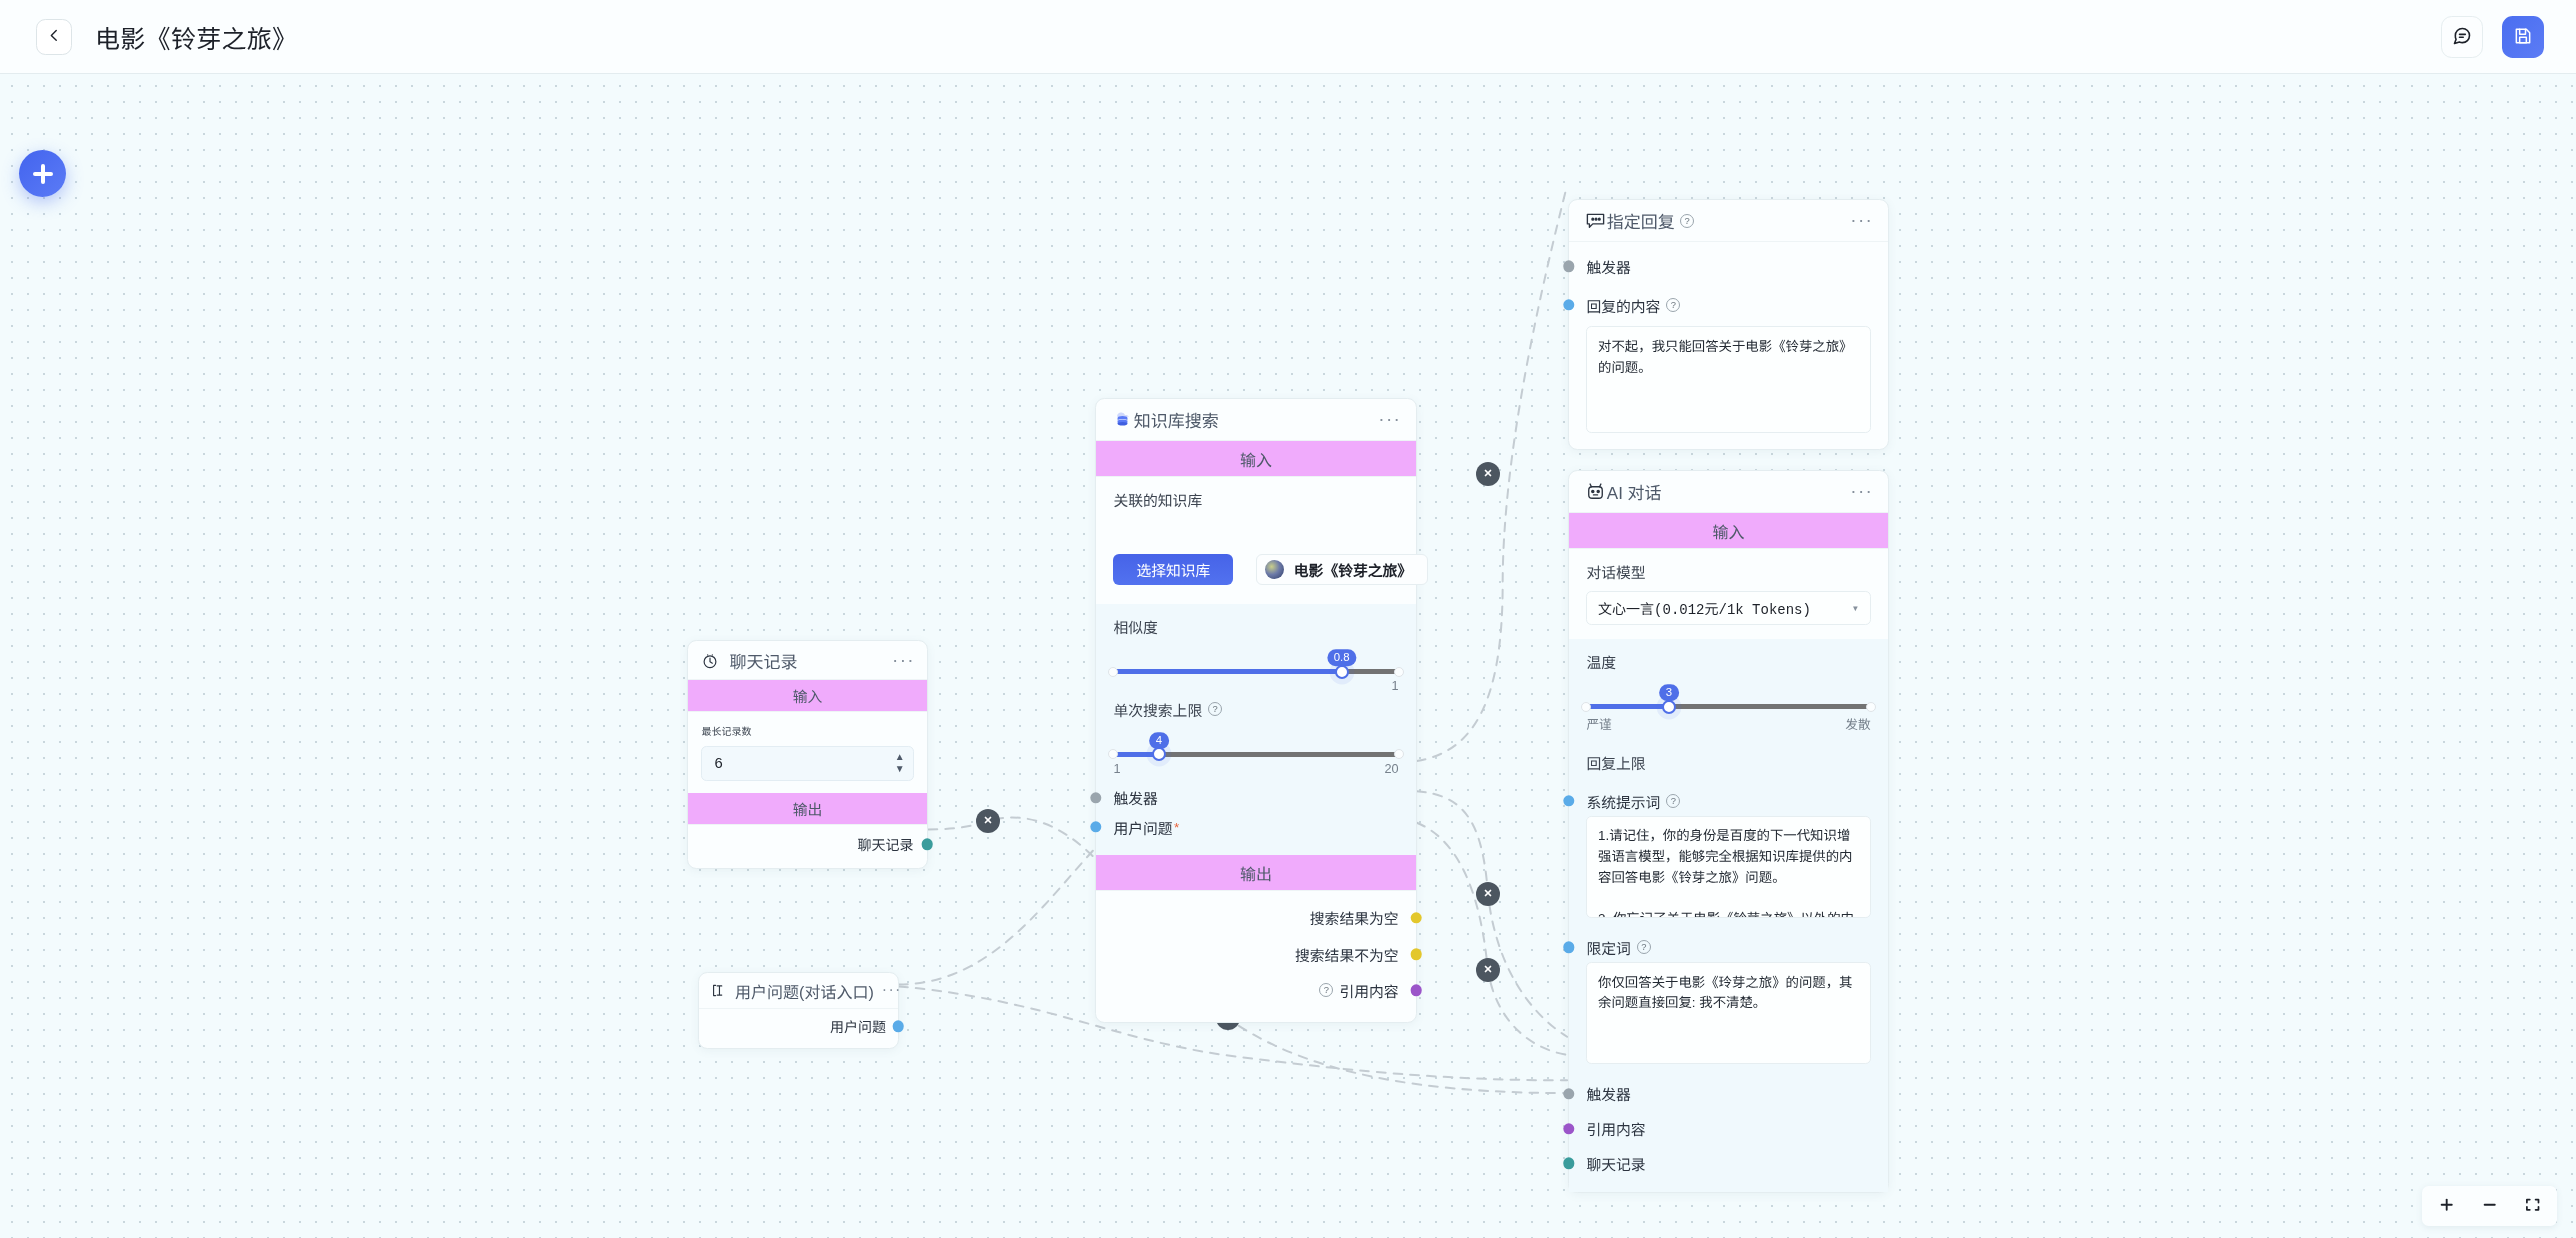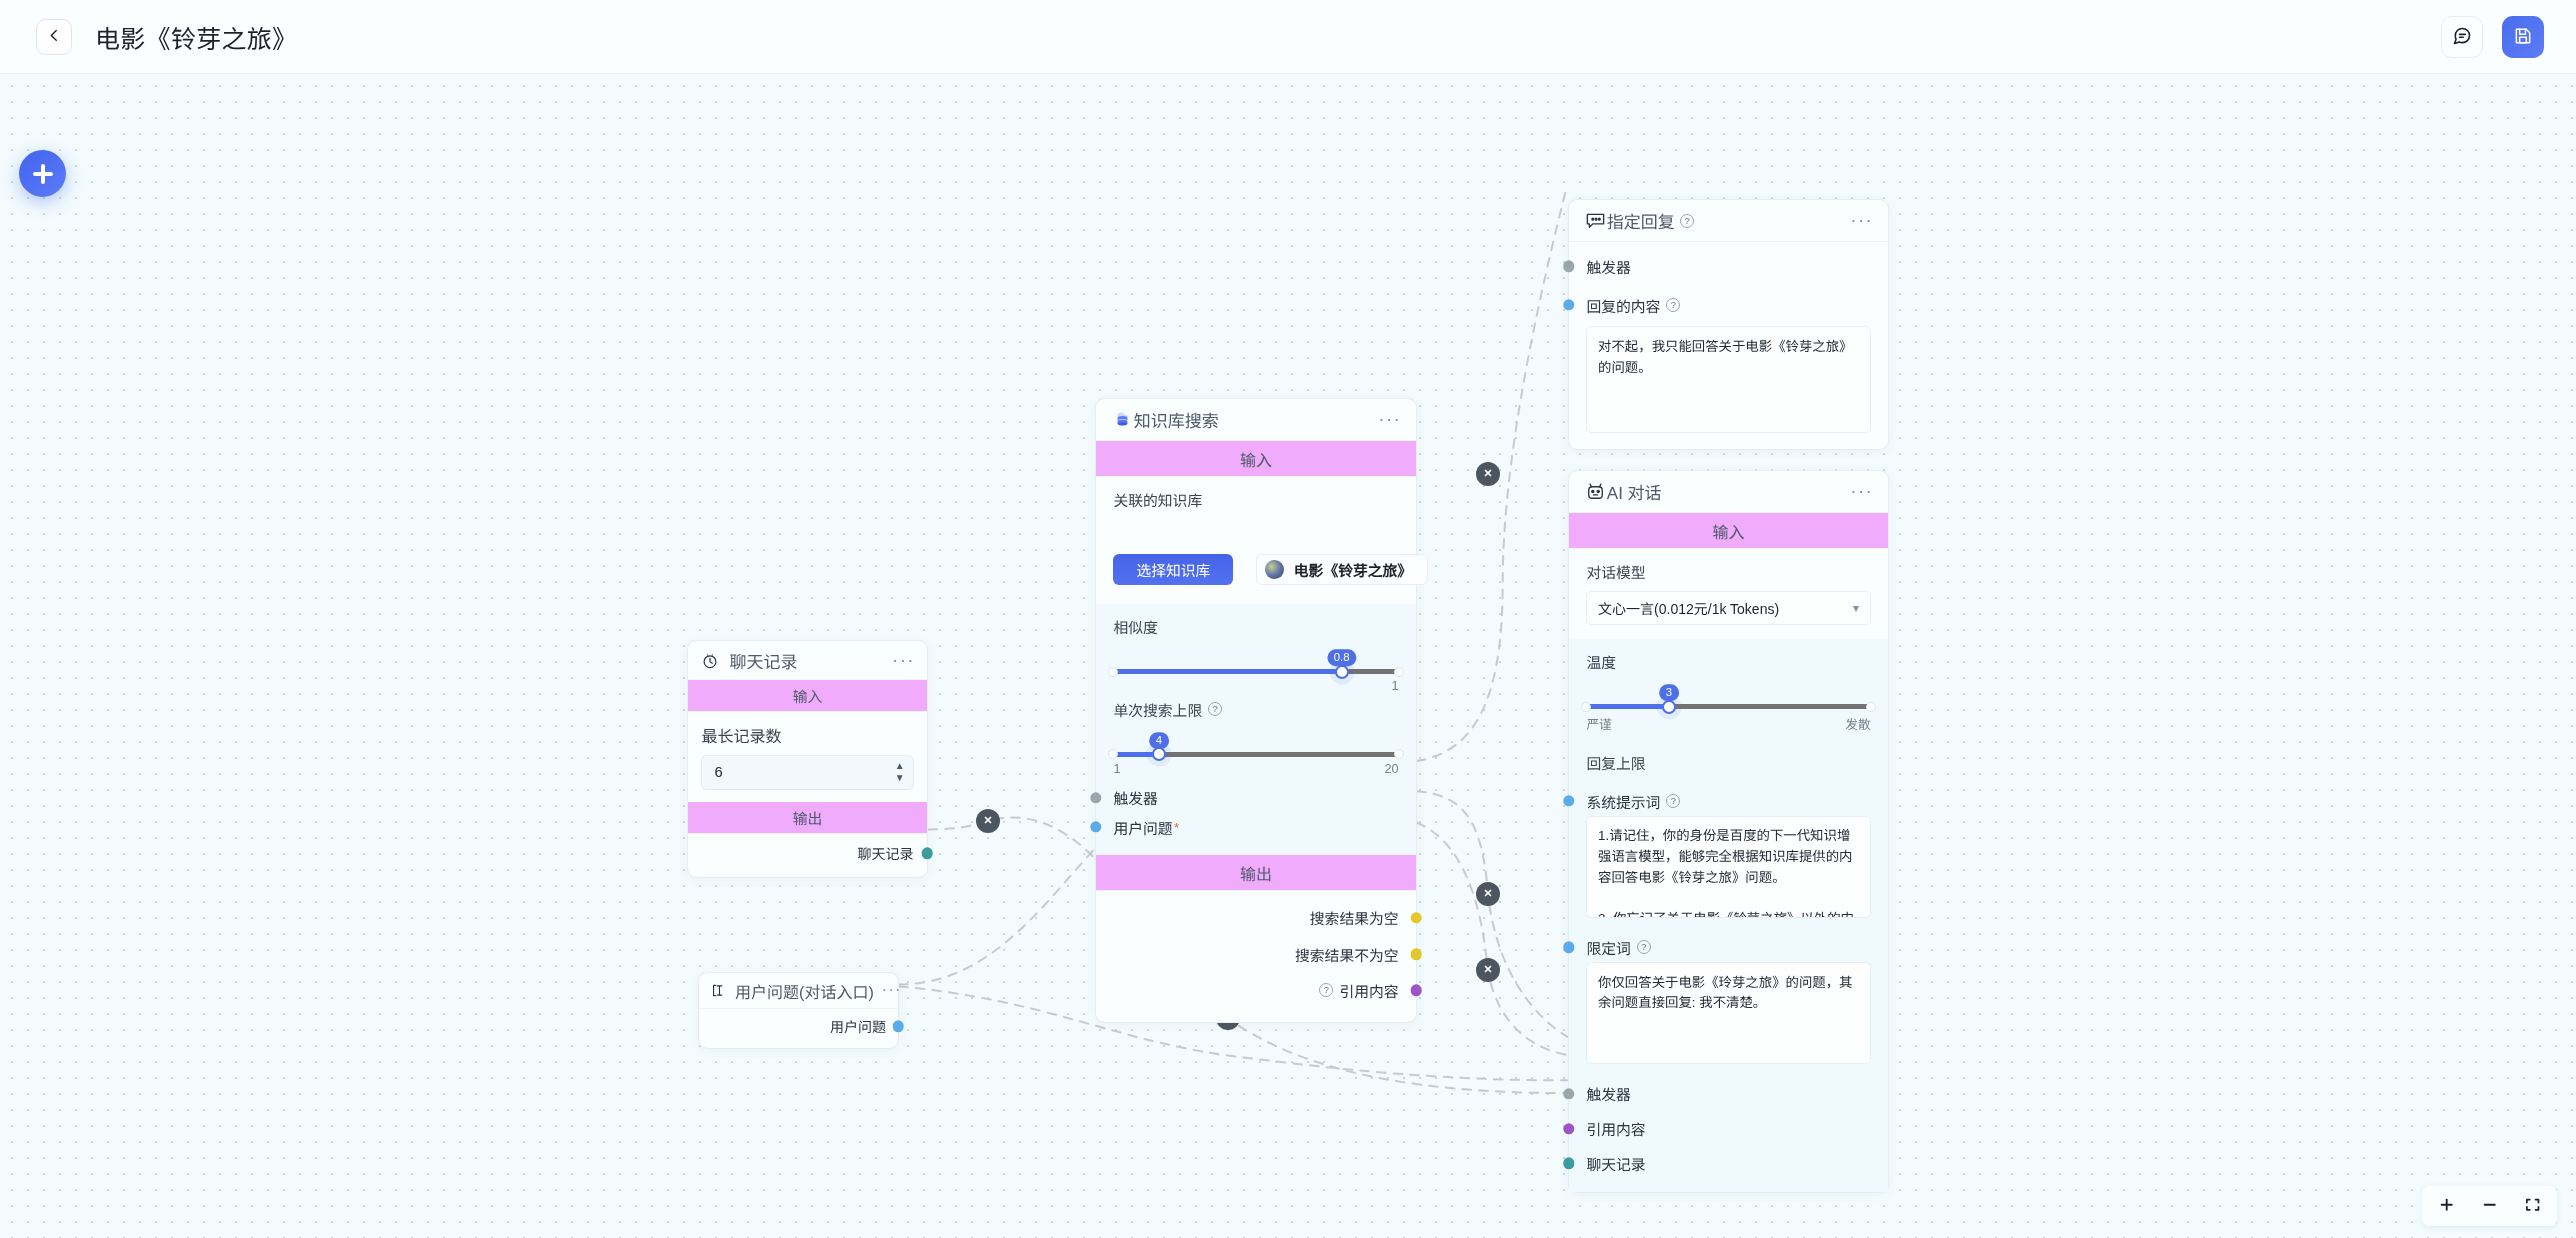--- a/index.html
+++ b/index.html
@@ -201,21 +201,21 @@
     width: 100%; border: 1.3px solid #e6eef1; border-radius: 5.4px;
     background: #fdffff; padding: 9.4px 10.7px;
     font-size: 13.4px; line-height: 1.55; color: #232a33;
     font-family: inherit; resize: none; display: block;
   }
 
   
   .select-box {
     width: 100%; height: 34px; border: 1.3px solid #e6eef1; border-radius: 5.4px;
     background: #fdffff; display: flex; align-items: center;
-    padding: 0 10.7px; font-size: 14px; color: #1d2129; cursor: pointer;
+    padding: 0 10.7px; font-size: 14px; color: #1d2129; cursor: pointer; font-family: Liberation Mono, monospace;
   }
   .select-box .chev { margin-left: auto; color: #86909c; font-size: 12px; }
 
   
   .stepper {
     width: 100%; height: 35px; border: 1.3px solid #e3edf3; border-radius: 5.4px;
     background: #f2f9fd; display: flex; align-items: center;
     padding: 0 8px 0 12px; font-size: 14.8px; color: #1d2129; cursor: text;
   }
   .stepper .arrows {
@@ -541,21 +541,21 @@
           <circle cx="21" cy="7.5" r="1.1" fill="#2c3440" stroke="none"></circle>
         </svg>
       </span>
       <span class="node-title">聊天记录</span>
       <span class="node-dots">···</span>
     </div>
 
     <div class="section-band" style="height:32px; font-size:14.8px;">输入</div>
 
     <div class="node-body" style="padding:10.7px 13.4px 12px 13.4px;">
-      <div class="field-label" style="font-size:16px; margin-bottom:8px;">最长记录数</div>
+      <div class="field-label" style="font-size:10px; margin-bottom:8px;">最长记录数</div>
       <div class="stepper">
         <span>6</span>
         <span class="arrows">
           <span>▲</span>
           <span>▼</span>
         </span>
       </div>
     </div>
 
     <div class="section-band" style="height:32px; font-size:14.8px;">输出</div>

